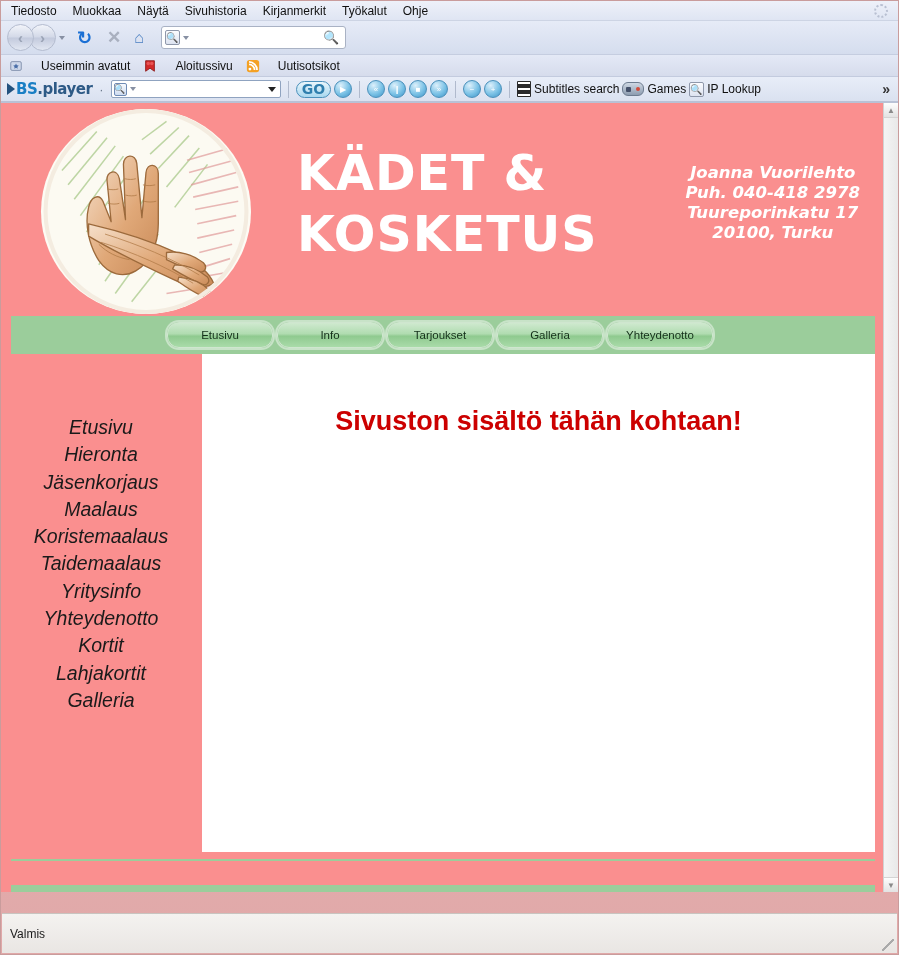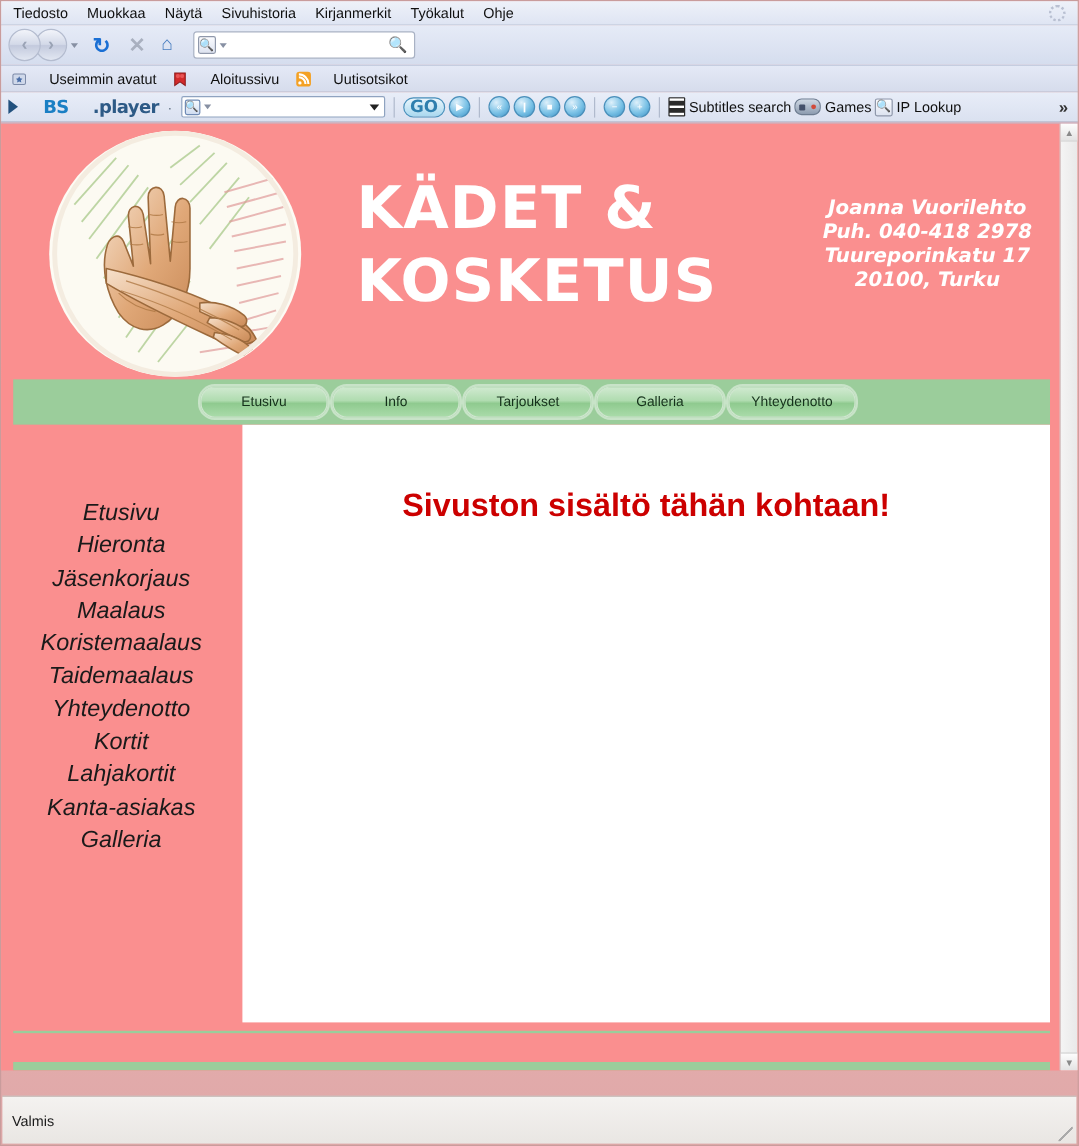--- a/index.html
+++ b/index.html
@@ -177,21 +177,20 @@
     background: linear-gradient(180deg, #e8edf8 0%, #dae1f0 100%);
     display: flex; align-items: center;
     padding-left: 6px; gap: 3px;
     border-bottom: 1px solid #b9c2d6;
     position: relative;
   }
   .bs-logo {
     font-size: 15px; font-weight: bold; letter-spacing: -0.5px;
     color: #1a7fc4; display:flex; align-items:center;
     font-family: "DejaVu Sans", sans-serif;
-    gap: 20px;
   }
   .bs-logo .tri {
     width:0;height:0;border-left:8px solid #22517e;
     border-top:6px solid transparent;border-bottom:6px solid transparent;
     margin-right:1px;
   }
   .bs-logo .dark { color:#2d5a86; }
   .bs-dot { color:#6d7b8d; margin: 0 4px; font-size: 13px; }
   #bs-search {
     width: 170px; height: 18px;
@@ -599,24 +598,24 @@
       </div>
 
       <div id="body-wrap">
         <div id="sidebar">
           <div class="side-item">Etusivu</div>
           <div class="side-item">Hieronta</div>
           <div class="side-item">Jäsenkorjaus</div>
           <div class="side-item">Maalaus</div>
           <div class="side-item">Koristemaalaus</div>
           <div class="side-item">Taidemaalaus</div>
+          <div class="side-item">Yritysinfo</div>
           <div class="side-item">Yhteydenotto</div>
           <div class="side-item">Kortit</div>
           <div class="side-item">Lahjakortit</div>
-          <div class="side-item">Kanta-asiakas</div>
           <div class="side-item">Galleria</div>
         </div>
 
         <div id="content">
           <div id="content-heading">Sivuston sisältö tähän kohtaan!</div>
         </div>
       </div>
 
       <div id="footer-pink"></div>
       <div id="footer-green"></div>

